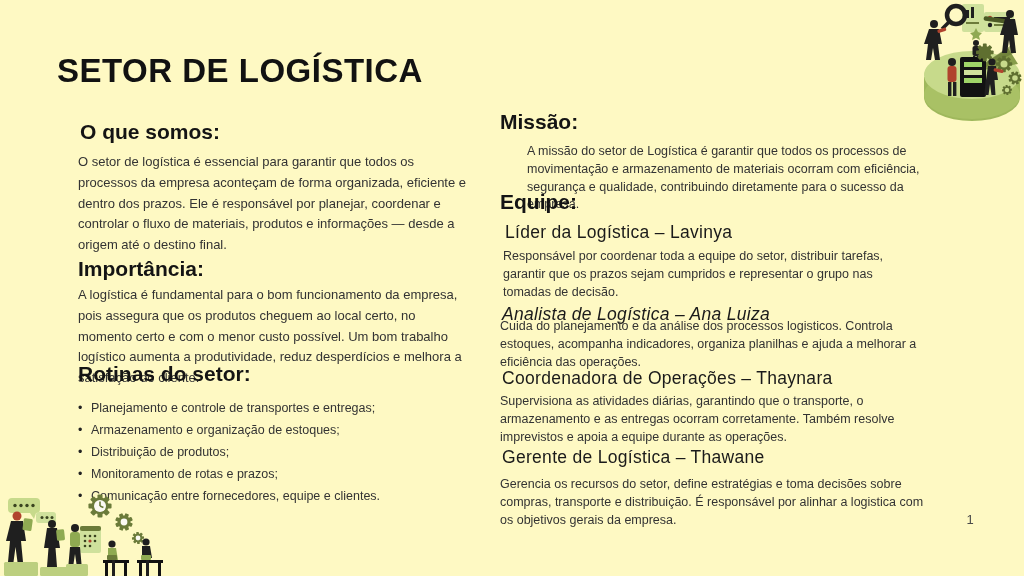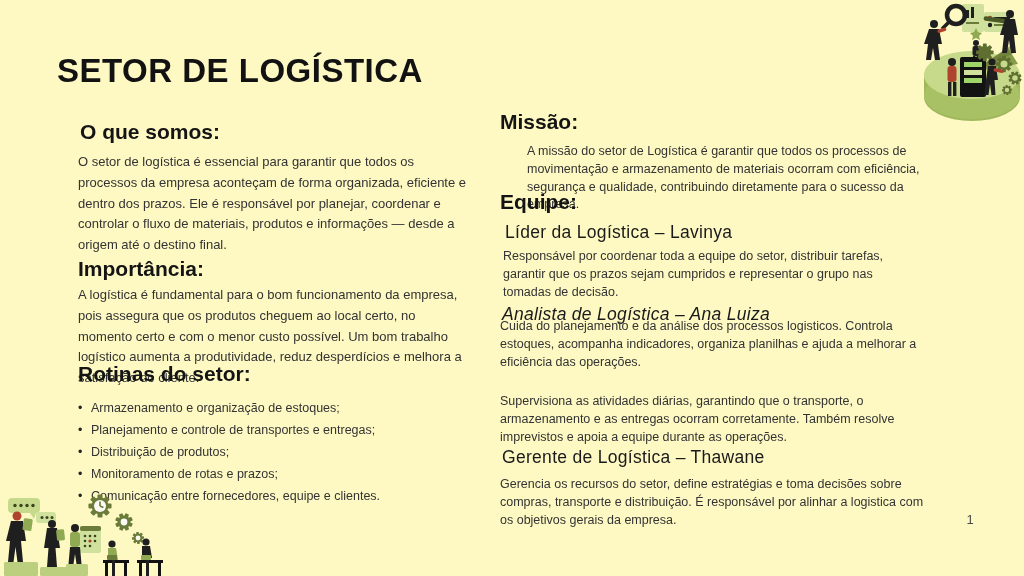--- a/index.html
+++ b/index.html
@@ -35,38 +35,39 @@
   <h1 class="title">SETOR DE LOGÍSTICA</h1>
 
   <h2 class="h2" style="left:80px;top:120px;">O que somos:</h2>
   <p class="body-text" style="left:78px;top:152px;width:392px;">O setor de logística é essencial para garantir que todos os processos da empresa aconteçam de forma organizada, eficiente e dentro dos prazos. Ele é responsável por planejar, coordenar e controlar o fluxo de materiais, produtos e informações — desde a origem até o destino final.</p>
 
   <h2 class="h2" style="left:78px;top:257px;text-align:right;">Importância:</h2>
   <p class="body-text" style="left:78px;top:285px;width:392px;">A logística é fundamental para o bom funcionamento da empresa, pois assegura que os produtos cheguem ao local certo, no momento certo e com o menor custo possível. Um bom trabalho logístico aumenta a produtividade, reduz desperdícios e melhora a satisfação do cliente.</p>
 
   <h2 class="h2" style="left:78px;top:362px;">Rotinas do setor:</h2>
   <ul class="routines">
+    <li>Planejamento e controle de transportes e entregas;</li>
     <li>Armazenamento e organização de estoques;</li>
-    <li>Planejamento e controle de transportes e entregas;</li>
     <li>Distribuição de produtos;</li>
     <li>Monitoramento de rotas e prazos;</li>
     <li>Comunicação entre fornecedores, equipe e clientes.</li>
   </ul>
 
   <h2 class="h2" style="left:500px;top:110px;">Missão:</h2>
   <p class="small-text" style="left:527px;top:143px;width:425px;">A missão do setor de Logística é garantir que todos os processos de movimentação e armazenamento de materiais ocorram com eficiência, segurança e qualidade, contribuindo diretamente para o sucesso da empresa.</p>
 
   <h2 class="h2" style="left:500px;top:190px;">Equipe:</h2>
 
   <p class="member-name" style="left:505px;top:222px;">Líder da Logística – Lavinya</p>
   <p class="small-text" style="left:503px;top:248px;width:420px;">Responsável por coordenar toda a equipe do setor, distribuir tarefas, garantir que os prazos sejam cumpridos e representar o grupo nas tomadas de decisão.</p>
 
   <p class="member-name" style="left:502px;top:304px;font-style:italic;">Analista de Logística – Ana Luiza</p>
   <p class="small-text" style="left:500px;top:318px;width:425px;">Cuida do planejamento e da análise dos processos logisticos. Controla estoques, acompanha indicadores, organiza planilhas e ajuda a melhorar a eficiência das operações.</p>
 
+  <p class="member-name" style="left:502px;top:368px;">Coordenadora de Operações – Thaynara</p>
   <p class="small-text" style="left:500px;top:393px;width:432px;">Supervisiona as atividades diárias, garantindo que o transporte, o armazenamento e as entregas ocorram corretamente. Também resolve imprevistos e apoia a equipe durante as operações.</p>
 
   <p class="member-name" style="left:502px;top:447px;">Gerente de Logística – Thawane</p>
   <p class="small-text" style="left:500px;top:476px;width:425px;">Gerencia os recursos do setor, define estratégias e toma decisões sobre compras, transporte e distribuição. É responsável por alinhar a logistica com os objetivos gerais da empresa.</p>
 
   <div class="page-num">1</div>
 
   <svg class="illus illus-tr" width="120" height="122" viewBox="0 0 120 122" aria-hidden="true">
     <defs>
       <g id="gearT">

